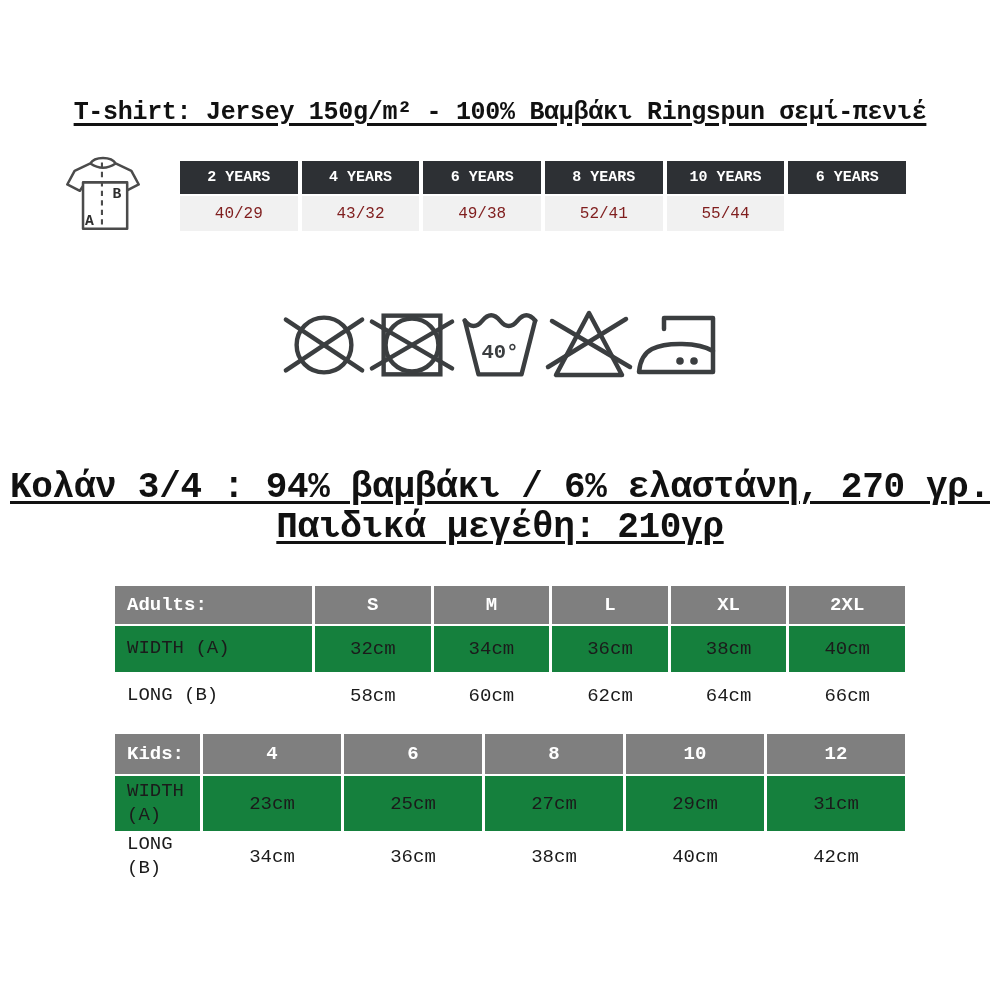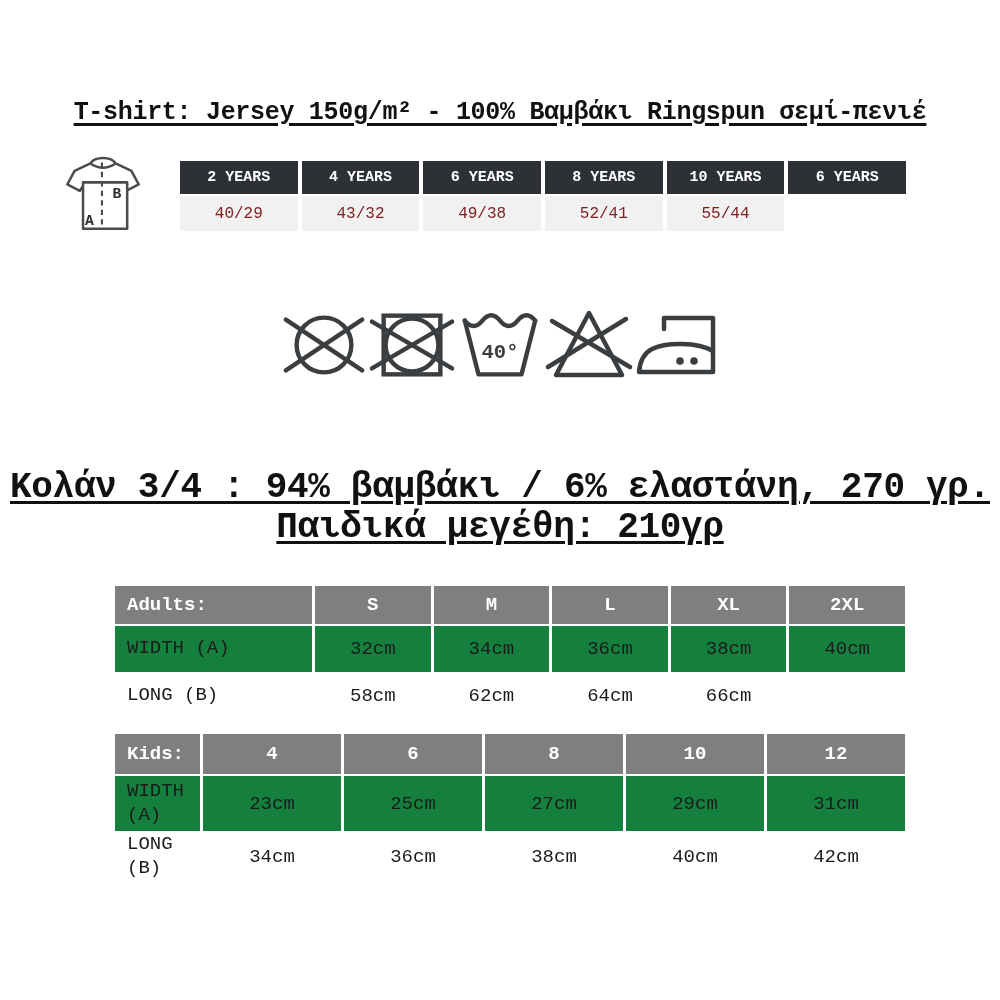--- a/index.html
+++ b/index.html
@@ -139,20 +139,21 @@
 
     <div class="m-cell lbl row-light r2">WIDTH (A)</div>
     <div class="m-cell row-light r2">32cm</div>
     <div class="m-cell row-light r2">34cm</div>
     <div class="m-cell row-light r2">36cm</div>
     <div class="m-cell row-light r2">38cm</div>
     <div class="m-cell row-light r2">40cm</div>
 
     <div class="m-cell lbl row-white r3">LONG (B)</div>
     <div class="m-cell row-white r3">58cm</div>
+    <div class="m-cell row-white r3">60cm</div>
     <div class="m-cell row-white r3">62cm</div>
     <div class="m-cell row-white r3">64cm</div>
     <div class="m-cell row-white r3">66cm</div>
   </div>
 
   <div class="mtable kids">
     <div class="m-head lbl">Kids:</div>
     <div class="m-head">4</div>
     <div class="m-head">6</div>
     <div class="m-head">8</div>

